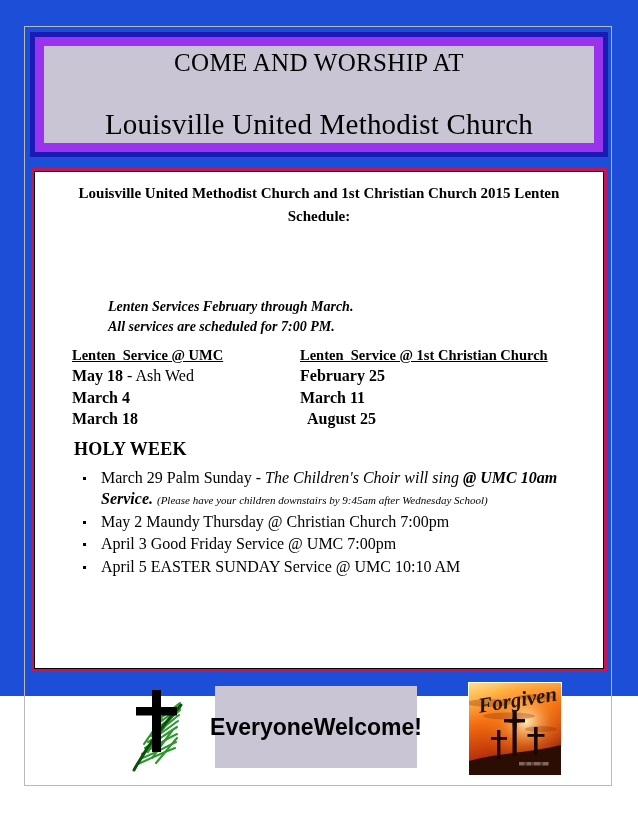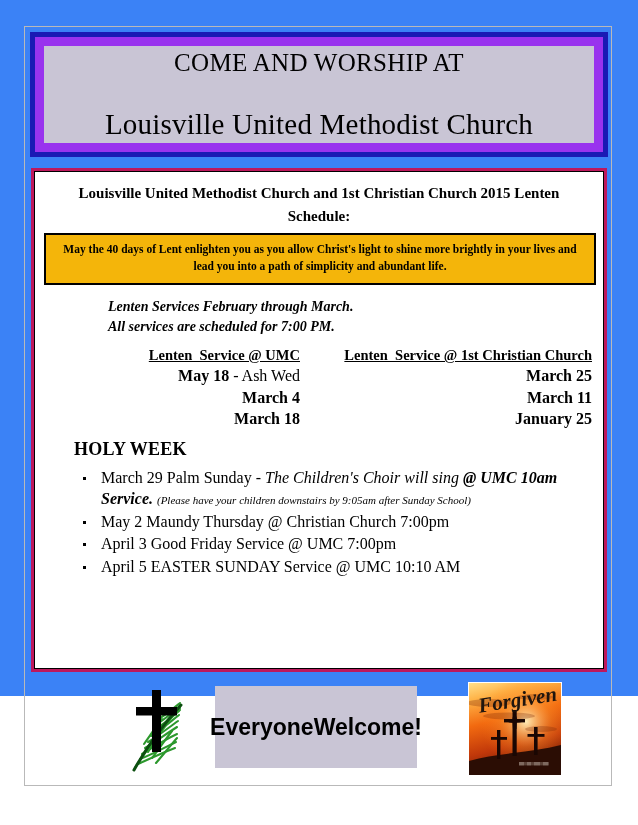--- a/index.html
+++ b/index.html
@@ -14,21 +14,21 @@
     color: #000000;
     overflow: hidden;
   }
 
   
   .page {
     position: absolute;
     left: 0; top: 0;
     width: 638px;
     height: 696px;
-    background: #3b82f6;
+    background: #1d4ed8;
   }
 
   
   .outer-frame {
     position: absolute;
     left: 24px;
     top: 26px;
     width: 588px;
     height: 760px;
     border: 1px solid #b9b9b9;
@@ -143,21 +143,20 @@
   
   .schedule {
     position: absolute;
     left: 38px;
     top: 175px;
     width: 520px;
   }
   .sched-row {
     display: flex;
     line-height: 1.33;
-    text-align: right;
   }
   .sched-col-a { width: 228px; flex: 0 0 228px; }
   .sched-col-b { flex: 1; }
   .sched-head {
     font-weight: bold;
     font-size: 14.5px;
     text-decoration: underline;
     white-space: pre;
   }
   .sched-item {
@@ -274,55 +273,54 @@
         <div class="header-line2">Louisville United Methodist Church</div>
       </div>
     </div>
   </div>
 
   <div class="content-box">
     <div class="content-inner"></div>
 
     <div class="subtitle-cell">Louisville United Methodist Church and 1st Christian Church 2015 Lenten Schedule:</div>
 
-    <div class="yellow-banner">May the 40 days of Lent enlighten you as you allow Christ's light to shine more brightly in your lives and lead you into a path of simplicity and abundant life.</div>
 
     <div class="intro">
       <div>Lenten Services February through March.</div>
       <div>All services are scheduled for 7:00 PM.</div>
     </div>
 
     <div class="schedule">
       <div class="sched-row">
         <div class="sched-col-a sched-head">Lenten  Service @ UMC</div>
         <div class="sched-col-b sched-head">Lenten  Service @ 1st Christian Church</div>
       </div>
 
       <div class="sched-row">
         <div class="sched-col-a sched-item"><span>May 18</span><span class="light"> - Ash Wed</span></div>
-        <div class="sched-col-b sched-item">March 25</div>
+        <div class="sched-col-b sched-item">February 25</div>
       </div>
 
       <div class="sched-row">
         <div class="sched-col-a sched-item"><span>March 4</span><span class="light"></span></div>
         <div class="sched-col-b sched-item">March 11</div>
       </div>
 
       <div class="sched-row">
         <div class="sched-col-a sched-item"><span>March 18</span><span class="light"></span></div>
-        <div class="sched-col-b sched-item indent-sm">January 25</div>
+        <div class="sched-col-b sched-item indent-sm">August 25</div>
       </div>
     </div>
 
     <div class="holy-week-title">HOLY WEEK</div>
 
     <ul class="hw-list">
       <li>
         <span class="bullet"></span><span class="b">March 29</span><span> Palm Sunday</span><span class="i"> - The Children's Choir will sing </span><span class="bi">@ UMC 10am Service.</span>
-        <span class="fine">(Please have  your children downstairs by 9:05am after Sunday School)</span>
+        <span class="fine">(Please have  your children downstairs by 9:45am after Wednesday School)</span>
       </li>
       <li>
         <span class="bullet"></span><span class="b">May 2</span><span> Maundy Thursday </span><span class="b">@ Christian Church 7:00pm</span>
       </li>
       <li>
         <span class="bullet"></span><span class="b">April 3</span><span> Good Friday Service </span><span class="b">@ UMC 7:00pm</span>
       </li>
       <li>
         <span class="bullet"></span><span class="b">April 5</span><span> EASTER SUNDAY Service </span><span class="b">@ UMC 10:10 AM</span>
       </li>

